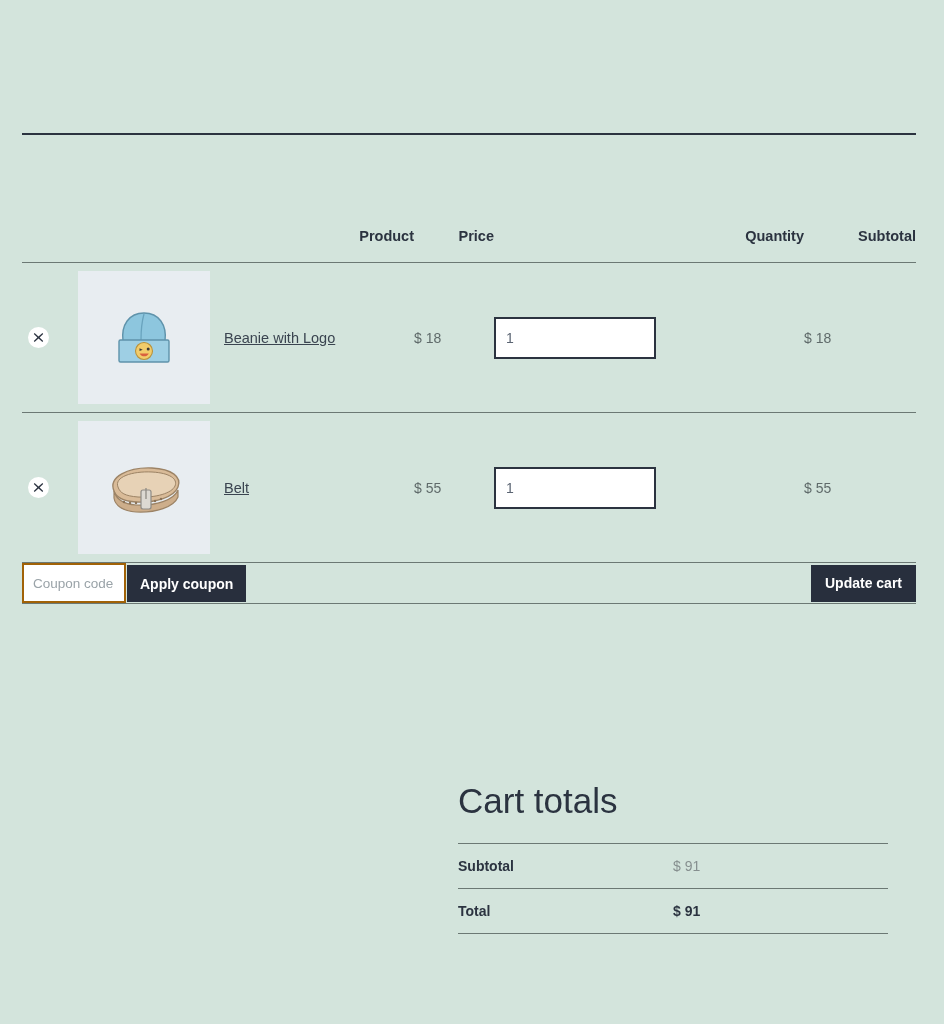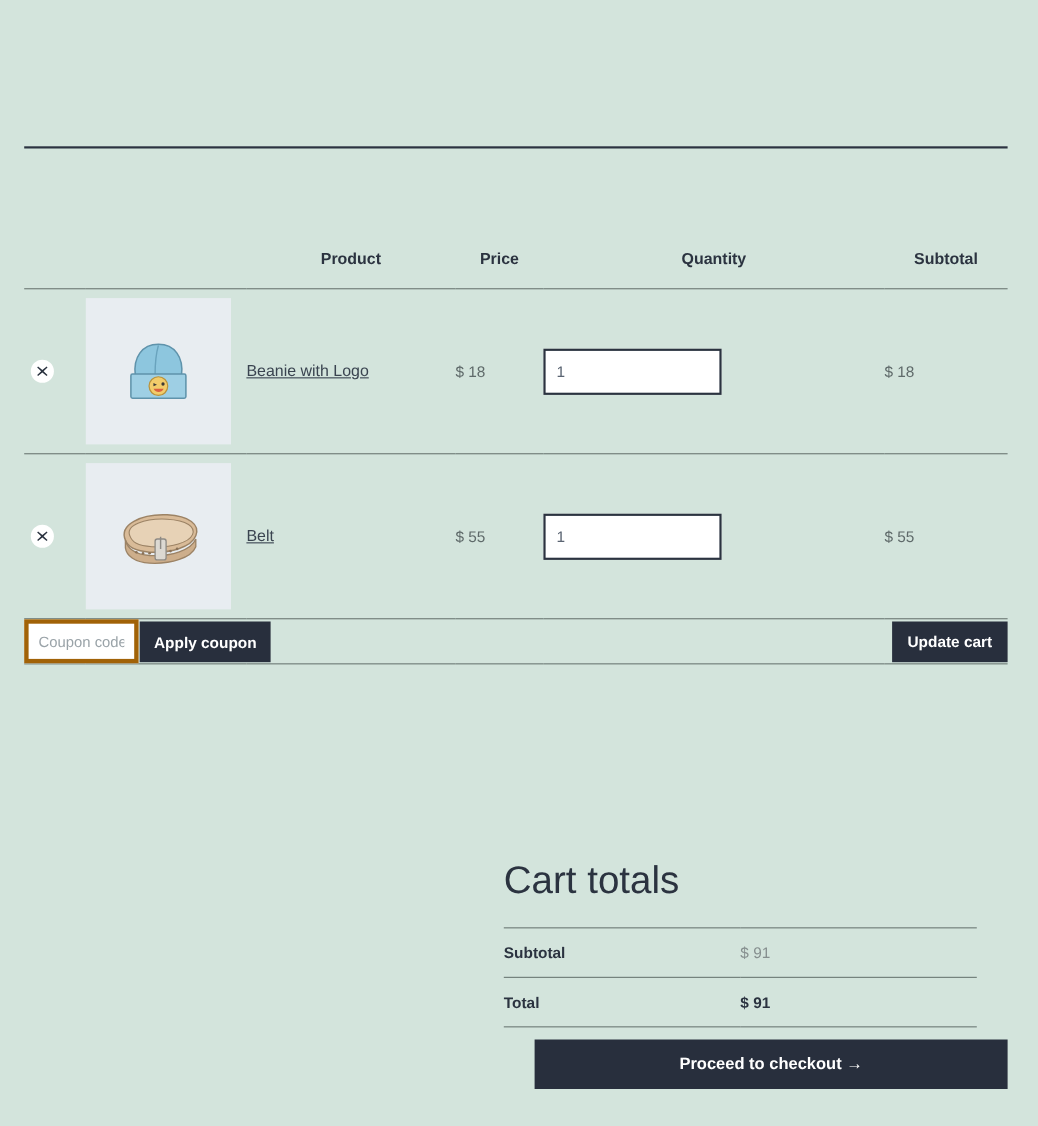--- a/index.html
+++ b/index.html
@@ -31,21 +31,21 @@
     position:absolute;left:22px;top:133px;width:894px;height:2px;
     background:#2b3340;
   }
 
   
   .cart-table{
     position:absolute;left:22px;top:228px;width:894px;
     border-collapse:collapse;
   }
   .cart-table th{
-    text-align:center;
+    text-align:right;
     font-size:14.5px;font-weight:bold;color:var(--ink);
     padding:0 0 18px 0;
     border-bottom:1.5px solid var(--rule);
   }
   .cart-table td{
     border-bottom:1.5px solid var(--rule);
     vertical-align:middle;
     font-size:14px;color:var(--muted);
     padding:0;
   }
@@ -91,21 +91,21 @@
     outline:none;
   }
 
   .row-height{height:146px;}
 
   
   .coupon-cell{padding:14px 0 14px 8px;}
   .coupon-wrap{display:flex;align-items:center;gap:0;}
   .coupon-input{
     width:104px;height:40px;
-    border:4px solid #a16207;background:#fff;
+    border:2px solid #a16207;background:#fff;
     font-family:"Liberation Sans", sans-serif;
     font-size:13.5px;color:#5a6472;
     padding:0 9px;outline:none;
   }
   .coupon-input::placeholder{color:#9aa3a8;}
   .btn-dark{
     background:var(--dark);color:#fff;border:none;
     font-family:"Liberation Sans", sans-serif;
     font-weight:bold;font-size:14px;
     cursor:pointer;
@@ -251,15 +251,14 @@
           <td class="t-sub-val">$ 91</td>
         </tr>
         <tr>
           <th>Total</th>
           <td class="t-total-val">$ 91</td>
         </tr>
       </tbody>
     </table>
   </div>
 
-  <button class="btn-dark checkout-btn">Proceed to checkout  →</button>
 
 </div>
 
 </body></html>

